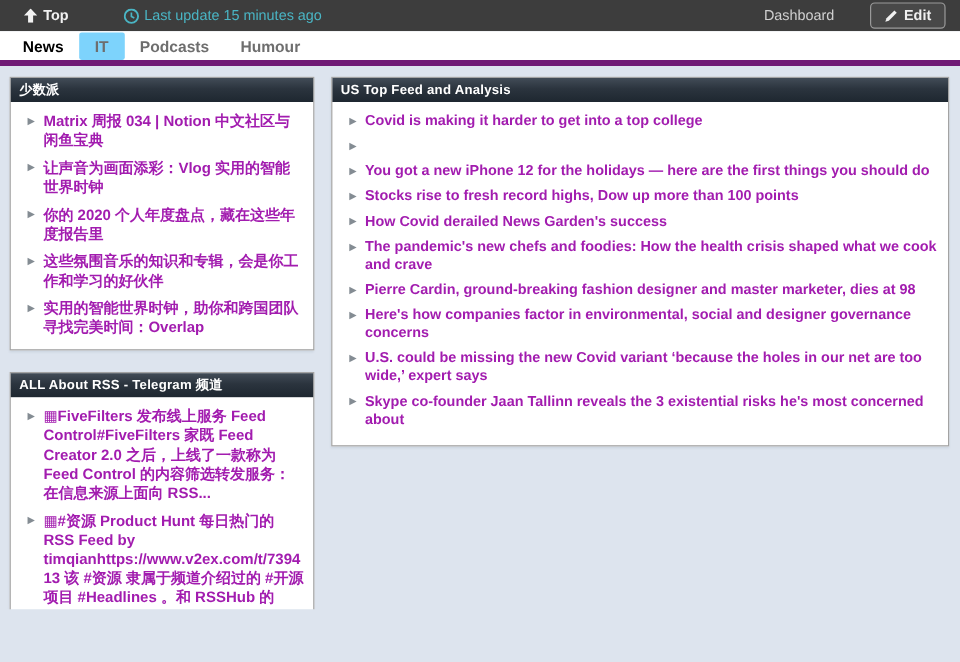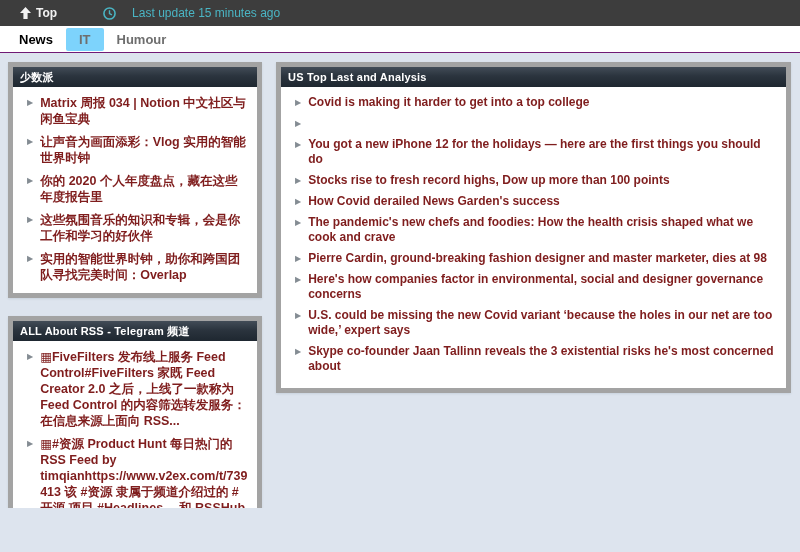--- a/index.html
+++ b/index.html
@@ -14,70 +14,70 @@
     height:26px; background:#3d3d3d;
     display:flex; align-items:center; justify-content:space-between;
     padding:0 12px;
   }
   .topbar-left { display:flex; align-items:center; }
   .top-link {
     display:flex; align-items:center; gap:5px; margin-left:8px;
     color:#f2f2f2; font-size:12px; font-weight:bold; cursor:pointer; text-decoration:none;
   }
   .last-update {
-    display:flex; align-items:center; gap:16px; margin-left:46px;
+    display:flex; align-items:center; gap:4px; margin-left:46px;
     color:#4ab5c4; font-size:12px; cursor:pointer; text-decoration:none;
   }
   .topbar-right { display:flex; align-items:center; }
   .dashboard-label { color:#d0d0d0; font-size:12px; margin-right:30px; }
   .edit-btn {
     display:flex; align-items:center; gap:5px;
     background:#484848; border:1px solid #9a9a9a; border-radius:4px;
     color:#f0f0f0; font-size:12px; font-weight:bold;
     padding:3px 11px; cursor:pointer;
     font-family:inherit;
   }
   
   .tabs {
-    height:27px; background:#ffffff; border-bottom:1px solid #701a75;
+    height:27px; background:#ffffff; border-bottom:5px solid #701a75;
     display:flex; align-items:center; padding:12px 6px;
   }
   .tab {
     font-size:13px; font-weight:bold; color:#6e6e6e;
     padding:4px 13px; cursor:pointer; text-decoration:none; border-radius:2px;
   }
   .tab.active { color:#000000; }
   .tab.hl { background:#7dd3fc; }
   
   .content {
     display:flex; align-items:flex-start; gap:14px;
     padding:9px 8px 8px 8px;
   }
   .col-left  { width:254px; flex:none; display:flex; flex-direction:column; gap:18px; }
   .col-right { flex:1; margin-right:1px; }
   .widget {
-    background:#ffffff; border:5px solid #a3a3a3;
+    background:#ffffff; border:1px solid #a3a3a3;
     box-shadow:0 1px 2px rgba(60,80,110,.12);
   }
   .widget-header {
     height:20px; line-height:20px;
     background:linear-gradient(180deg,#424c57 0%, #2b343e 45%, #1e2730 100%);
     color:#ffffff; font-size:11px; font-weight:bold;
     padding:0 7px; letter-spacing:.2px;
     white-space:nowrap; overflow:hidden;
   }
   .widget-list { list-style:none; padding:8px 8px 8px 10px; }
   .feed-item { display:flex; align-items:flex-start; margin-bottom:7px; }
   .feed-item:last-child { margin-bottom:2px; }
   .bullet {
     flex:none; color:#848c93; font-size:8px; line-height:15px;
     padding:0 7px 0 4px;
   }
   .feed-link {
-    color:#7f1d1d; font-size:12px; font-weight:bold; line-height:16px;
+    color:#a21caf; font-size:12px; font-weight:bold; line-height:16px;
     text-decoration:none; cursor:pointer;
     white-space:pre-line; overflow-wrap:anywhere;
   }
   .col-left .feed-link { font-size:12.5px; }
   .col-right .feed-item { margin-bottom:6px; }
   .col-right .feed-link { line-height:15px; }
 </style>
 </head>
 <body>
 
@@ -92,28 +92,38 @@
         <span>Top</span>
       </a>
       <a class="last-update">
         <svg width="13" height="13" viewBox="0 0 14 14">
           <circle cx="7" cy="7" r="6" fill="none" stroke="#4ab5c4" stroke-width="1.7"></circle>
           <path d="M7 3.6 V7.2 L9.6 8.6" fill="none" stroke="#4ab5c4" stroke-width="1.5"></path>
         </svg>
         <span>Last update 15 minutes ago</span>
       </a>
     </div>
+    <div class="topbar-right">
+      <span class="dashboard-label">Dashboard</span>
+      <button class="edit-btn">
+        <svg width="11" height="11" viewBox="0 0 14 14">
+          <path d="M1 13 L2.2 9.3 L10.6 0.9 L13.1 3.4 L4.7 11.8 Z" fill="#f0f0f0"></path>
+        </svg>
+        <span>Edit</span>
+      </button>
+    </div>
   </header>
 
   <nav class="tabs">
 
       <a class="tab active">News</a>
 
       <a class="tab hl">IT</a>
 
+      <a class="tab">Podcasts</a>
 
       <a class="tab">Humour</a>
 
     </nav>
 
   <main class="content">
 
     <div class="col-left">
 
       <section class="widget">
@@ -172,21 +182,21 @@
             </li>
           </ul>
       </section>
 
     </div>
 
     <div class="col-right">
 
       <section class="widget">
         <header class="widget-header">
-          <span>US Top Last and Analysis</span>
+          <span>US Top Feed and Analysis</span>
         </header>
         <ul class="widget-list">
 
             <li class="feed-item">
               <span class="bullet">▶</span>
               <a class="feed-link">Covid is making it harder to get into a top college</a>
             </li>
 
             <li class="feed-item">
               <span class="bullet">▶</span>

